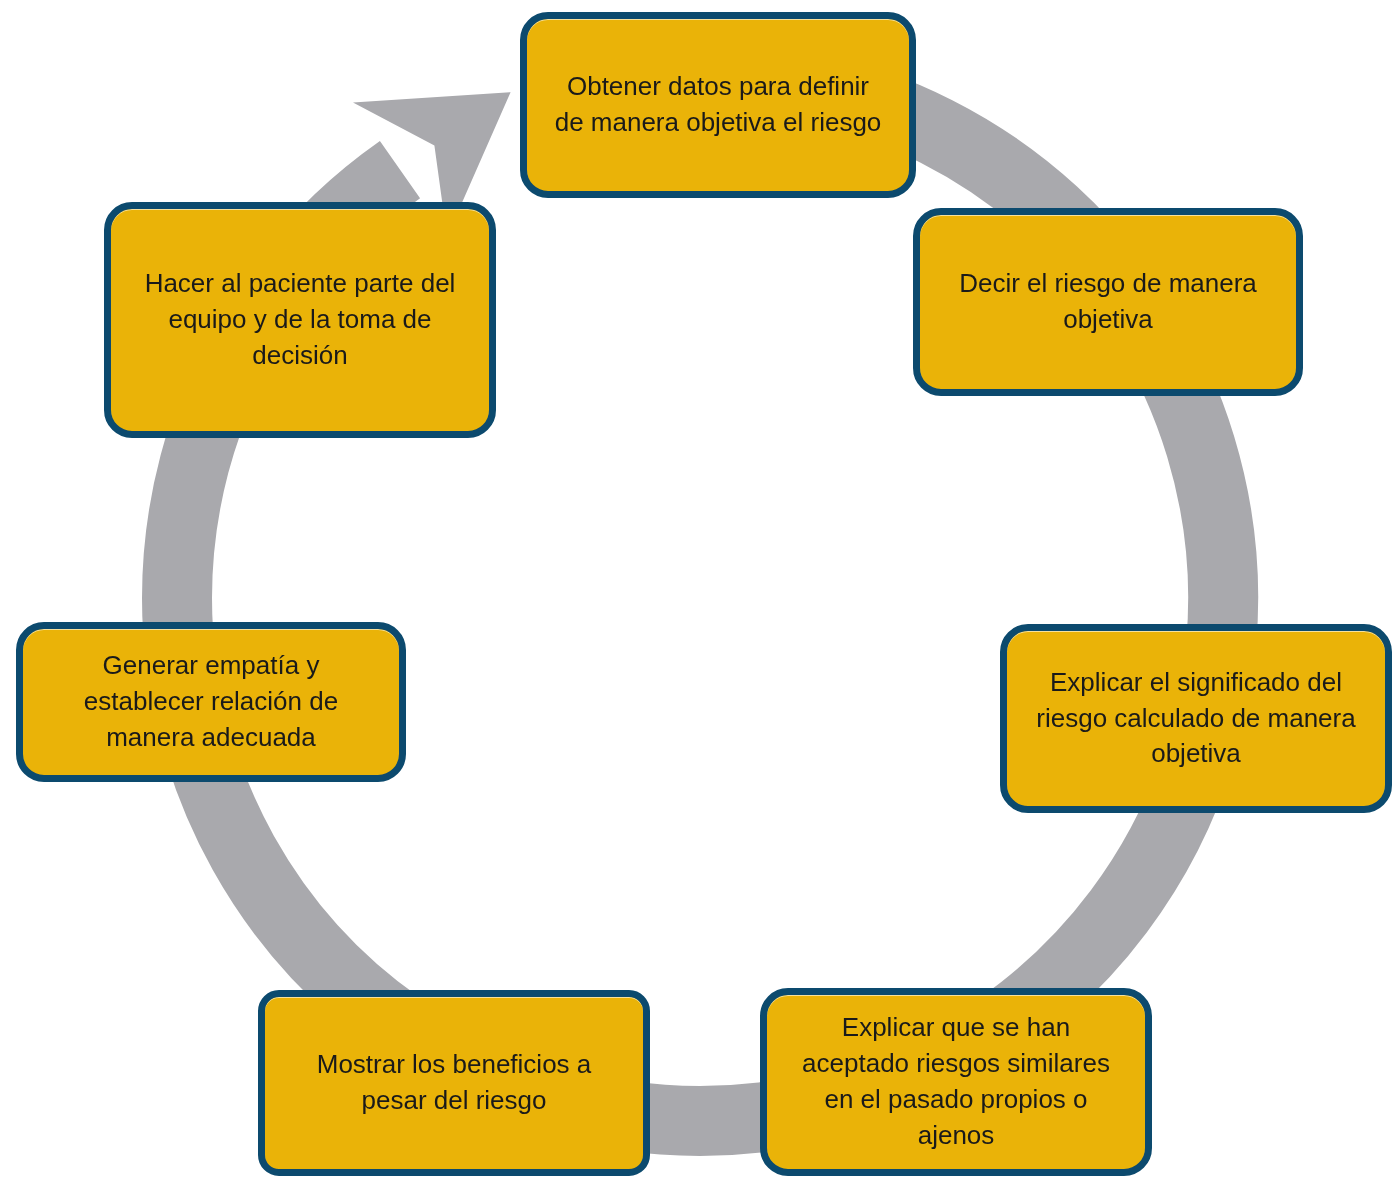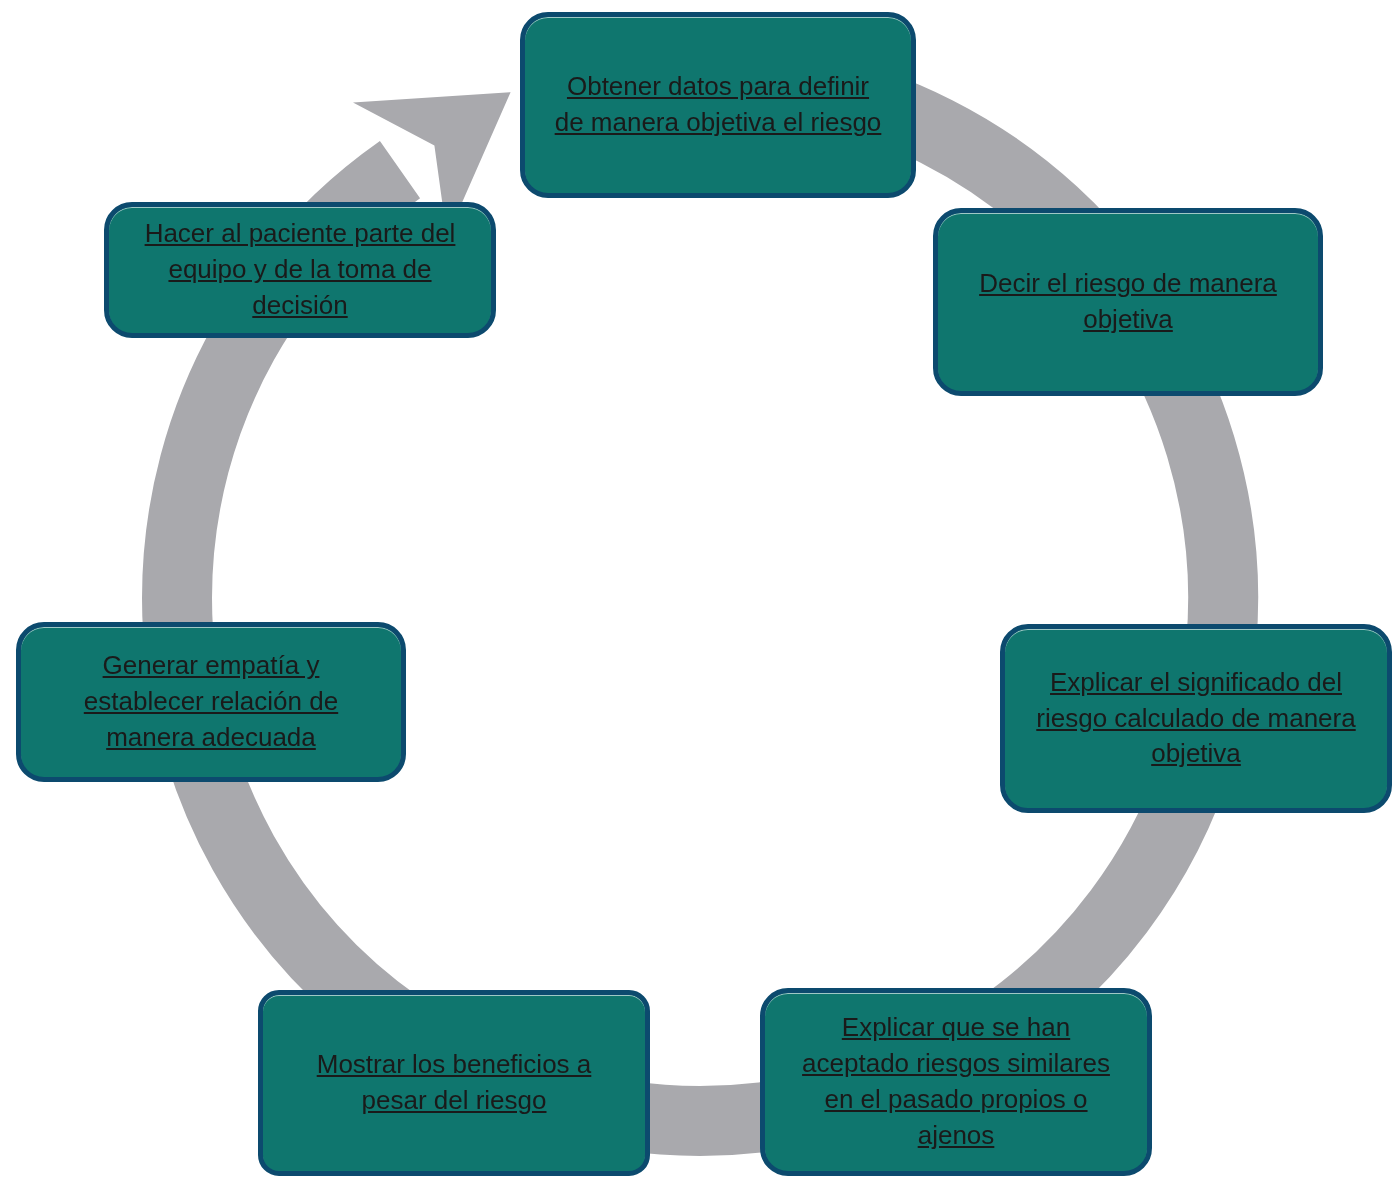--- a/index.html
+++ b/index.html
@@ -18,42 +18,41 @@
   .ring-svg {
     position: absolute;
     left: 0;
     top: 0;
     width: 1400px;
     height: 1192px;
   }
   .step-box {
     position: absolute;
     box-sizing: border-box;
-    background: #0f766e;
-    border: 5px solid #0c4a6e;
+    background: #eab308;
+    border: 7px solid #0c4a6e;
     border-radius: 28px;
     display: flex;
     align-items: center;
     justify-content: center;
     text-align: center;
     padding: 14px 26px;
     color: #1a1a1a;
     font-size: 26px;
     line-height: 1.38;
     box-shadow: inset 0 1px 0 rgba(255,255,255,0.6);
-    text-decoration: underline;
   }
   
   .pos-top          { left: 520px;  top: 12px;  width: 396px; height: 186px; }
-  .pos-top-right    { left: 913px;  top: 208px; width: 390px; height: 188px; margin-left: 20px; }
+  .pos-top-right    { left: 913px;  top: 208px; width: 390px; height: 188px; }
   .pos-right        { left: 1000px; top: 624px; width: 392px; height: 189px; }
   .pos-bottom-right { left: 760px;  top: 988px; width: 392px; height: 188px; }
   .pos-bottom-left  { left: 258px;  top: 990px; width: 392px; height: 186px; border-radius: 21px; }
   .pos-left         { left: 16px;   top: 622px; width: 390px; height: 160px; }
-  .pos-top-left     { left: 104px;  top: 202px; width: 392px; height: 136px; }
+  .pos-top-left     { left: 104px;  top: 202px; width: 392px; height: 236px; }
 </style>
 </head>
 <body>
 
 <div class="canvas">
 
   <svg class="ring-svg" viewBox="0 0 1400 1192" aria-hidden="true">
 
     <path d="M 564.6 92.8
              A 523 523 0 0 1 1215.1 688.8

